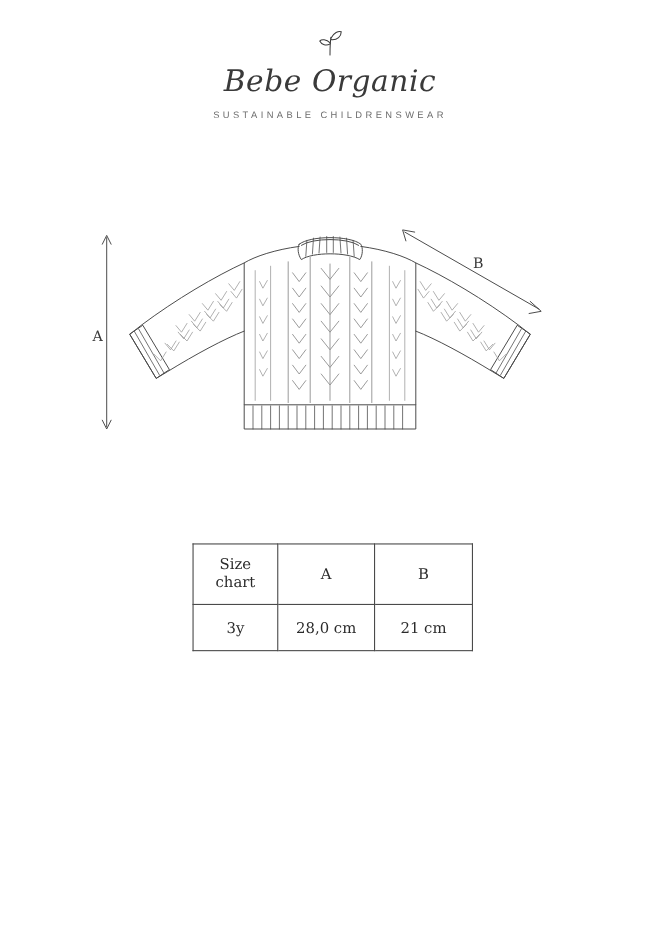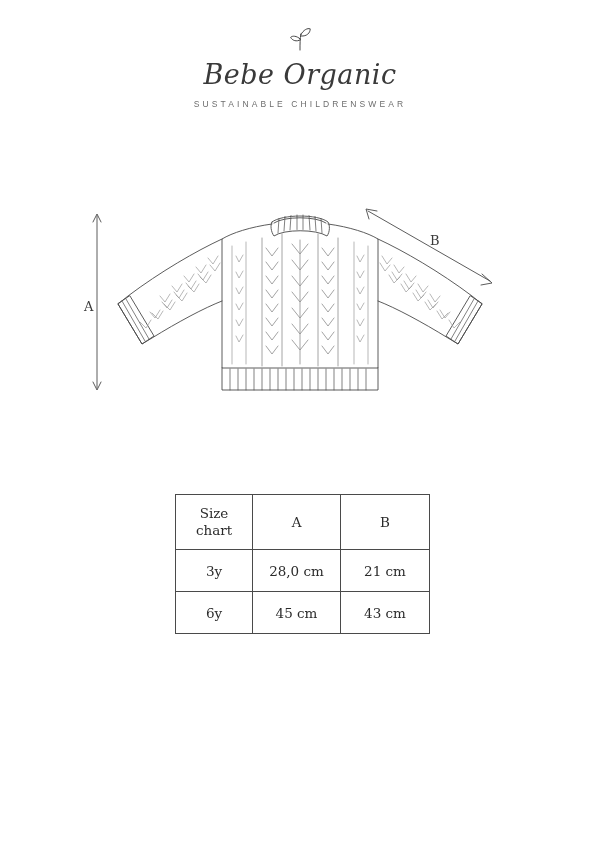--- a/index.html
+++ b/index.html
@@ -290,20 +290,15 @@
         <th class="col-a">A</th>
         <th class="col-b">B</th>
       </tr>
     </thead>
     <tbody>
       <tr>
         <td>3y</td>
         <td>28,0 cm</td>
         <td>21 cm</td>
       </tr>
-      <tr>
-        <td>6y</td>
-        <td>45 cm</td>
-        <td>43 cm</td>
-      </tr>
     </tbody>
   </table>
 </div>
 
 </body></html>

